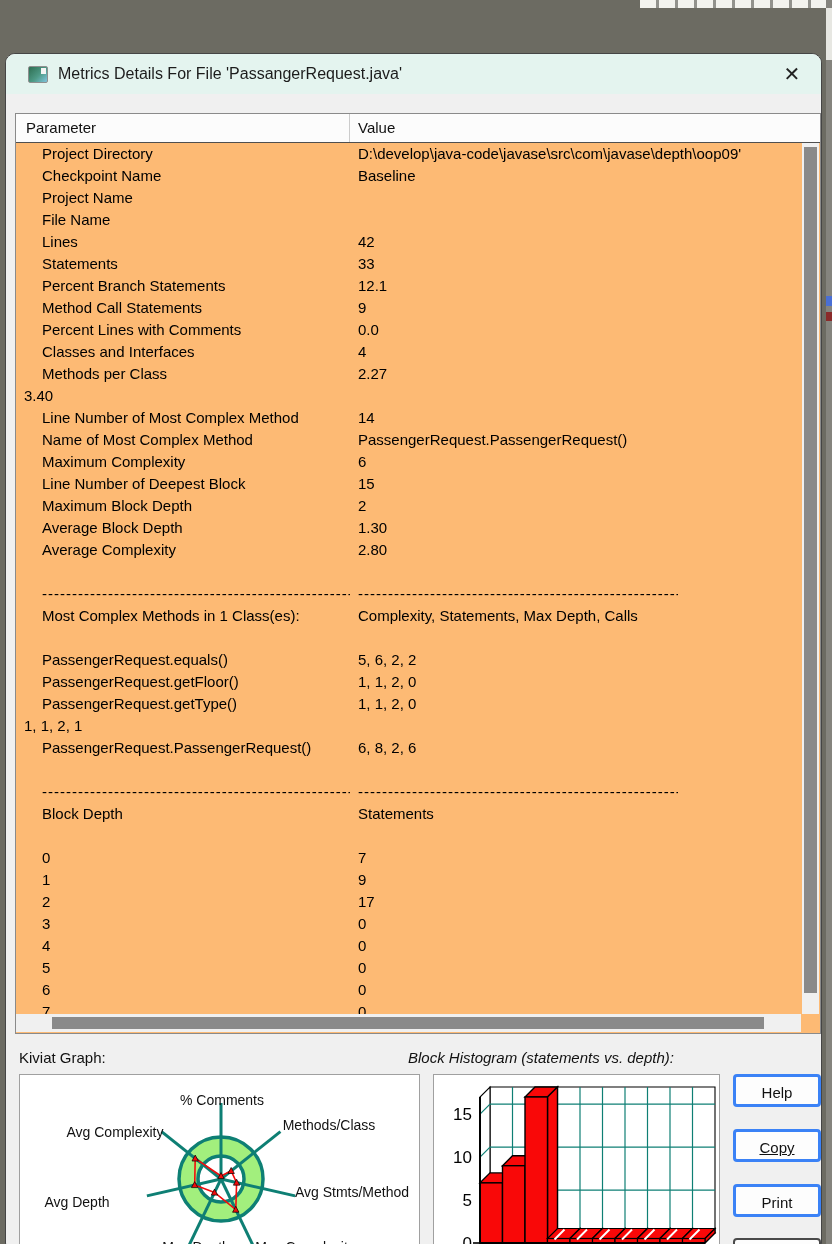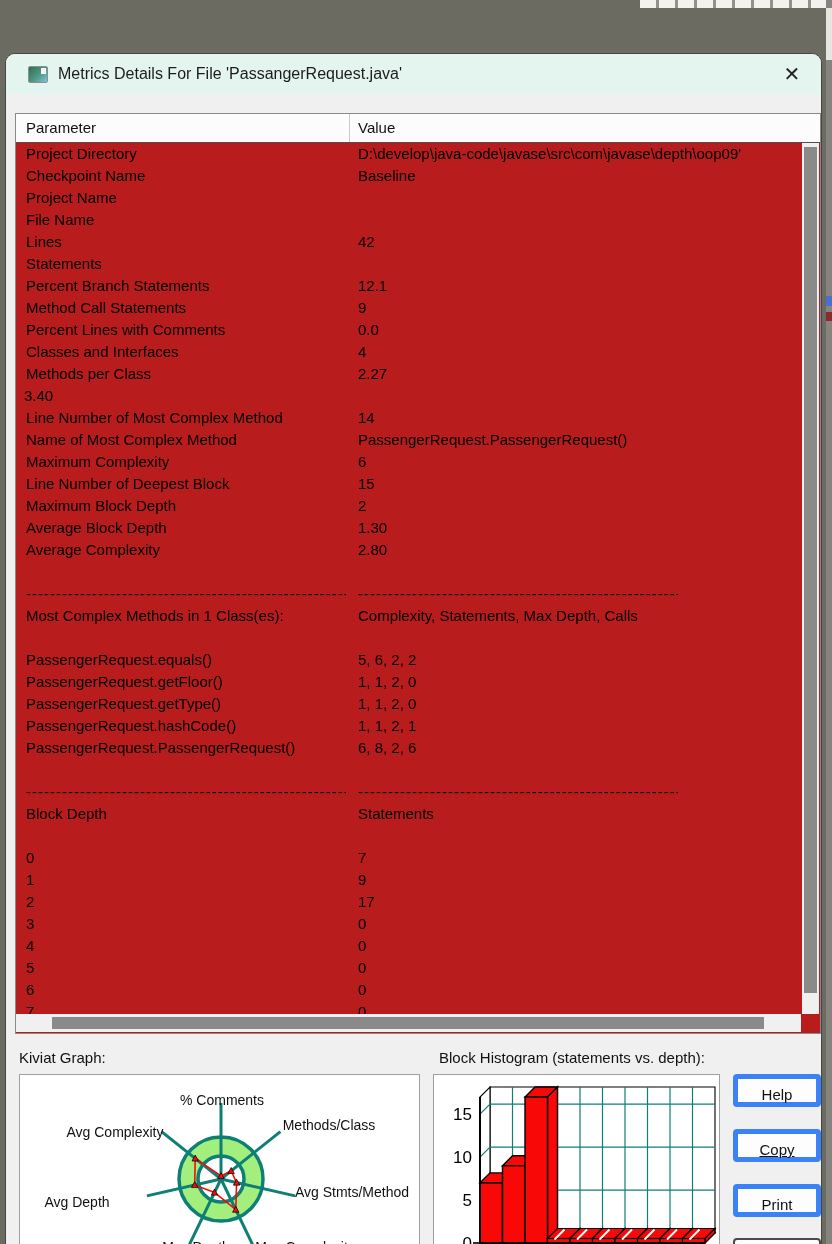--- a/index.html
+++ b/index.html
@@ -18,47 +18,47 @@
 
   .titlebar{position:absolute;left:0;top:0;right:0;height:40px;background:#e4f4ef;
             display:flex;align-items:center;}
   .app-icon{width:18px;height:15px;margin-left:22px;border:1px solid #8f8f8f;border-radius:2px;
             background:linear-gradient(135deg,#2e6e52,#4e9a86 55%,#7fc4de);position:relative;flex:none;}
   .app-icon::after{content:"";position:absolute;right:1px;top:1px;width:5px;height:6px;background:#f4f4f4;}
   .title-text{margin-left:10px;font-size:16px;color:#1c1c1c;white-space:nowrap;}
   .close-btn{margin-left:auto;margin-right:14px;font-size:20px;color:#222;width:30px;height:30px;
              line-height:30px;text-align:center;cursor:default;}
 
-  .listbox{position:absolute;left:9px;top:59px;width:806px;height:921px;background:#b91c1c;
+  .listbox{position:absolute;left:9px;top:59px;width:806px;height:921px;background:#fdba74;
            border:1px solid #8a8a8a;box-sizing:border-box;}
   .list-header{position:absolute;left:0;top:0;right:0;height:28px;background:#fcfcfc;
                border-bottom:1px solid #4f4f4f;display:flex;}
   .hcell{font-size:15px;line-height:27px;color:#111;box-sizing:border-box;}
   .hcell.c1{width:334px;padding-left:10px;border-right:1px solid #cccccc;}
   .hcell.c2{flex:1;padding-left:8px;}
   .list-rows{position:absolute;left:0;top:29px;width:787px;height:872px;overflow:hidden;}
   .lrow{display:flex;height:22px;font-size:15px;line-height:22px;white-space:nowrap;color:#000;}
-  .lrow .c1{width:334px;padding-left:10px;overflow:hidden;box-sizing:border-box;flex:none;}
+  .lrow .c1{width:334px;padding-left:26px;overflow:hidden;box-sizing:border-box;flex:none;}
   .lrow .c2{flex:1;padding-left:8px;overflow:hidden;}
   .dashspan{display:inline-block;width:320px;overflow:hidden;white-space:nowrap;letter-spacing:1px;}
   .vscroll{position:absolute;right:1px;top:29px;width:17px;bottom:19px;background:#f0f0f0;}
   .vthumb{position:absolute;left:2px;right:2px;top:4px;height:846px;background:#8a8a8a;}
   .hscroll{position:absolute;left:0;right:19px;bottom:1px;height:18px;background:#f0f0f0;}
   .hthumb{position:absolute;left:36px;top:3px;width:712px;height:12px;background:#8a8a8a;}
 
   .section-label{position:absolute;font-size:15px;color:#111;white-space:nowrap;}
   #kiviat-label{left:13px;top:995px;}
-  #hist-label{left:433px;top:995px;}
+  #hist-label{left:402px;top:995px;font-style:italic;}
   .panel{position:absolute;background:#fff;border:1px solid #a0a0a0;box-sizing:border-box;}
   #kiviat-panel{left:13px;top:1020px;width:401px;height:198px;}
   #hist-panel{left:427px;top:1020px;width:287px;height:198px;}
   .panel svg{display:block;}
 
   .btn{position:absolute;left:727px;width:88px;height:33px;background:#fdfdfd;
-       border:5px solid #3b82f6;border-radius:4px;font-size:15px;color:#111;
+       border:3px solid #3b82f6;border-radius:4px;font-size:15px;color:#111;
        text-align:center;line-height:31px;box-sizing:border-box;cursor:default;}
   #btn-help{top:1020px;}
   #btn-copy{top:1075px;text-decoration:underline;}
   #btn-print{top:1130px;}
   #btn-done{top:1184px;border:2px solid #4a4a4a;line-height:29px;}
 </style>
 </head>
 <body>
 
 <div class="bg-top-strip">
@@ -97,20 +97,21 @@
         </div>
         <div class="lrow">
           <div class="c1">File Name</div>
         </div>
         <div class="lrow">
           <div class="c1">Lines</div>
           <div class="c2">42</div>
         </div>
         <div class="lrow">
           <div class="c1">Statements</div>
+          <div class="c2">33</div>
         </div>
         <div class="lrow">
           <div class="c1">Percent Branch Statements</div>
           <div class="c2">12.1</div>
         </div>
         <div class="lrow">
           <div class="c1">Method Call Statements</div>
           <div class="c2">9</div>
         </div>
         <div class="lrow">
@@ -178,21 +179,20 @@
         </div>
         <div class="lrow">
           <div class="c1">PassengerRequest.getFloor()</div>
           <div class="c2">1, 1, 2, 0</div>
         </div>
         <div class="lrow">
           <div class="c1">PassengerRequest.getType()</div>
           <div class="c2">1, 1, 2, 0</div>
         </div>
         <div class="lrow">
-          <div class="c1">PassengerRequest.hashCode()</div>
           <div class="c2">1, 1, 2, 1</div>
         </div>
         <div class="lrow">
           <div class="c1">PassengerRequest.PassengerRequest()</div>
           <div class="c2">6, 8, 2, 6</div>
         </div>
         <div class="lrow">
           <div class="c1"></div>
           <div class="c2"></div>
         </div>

